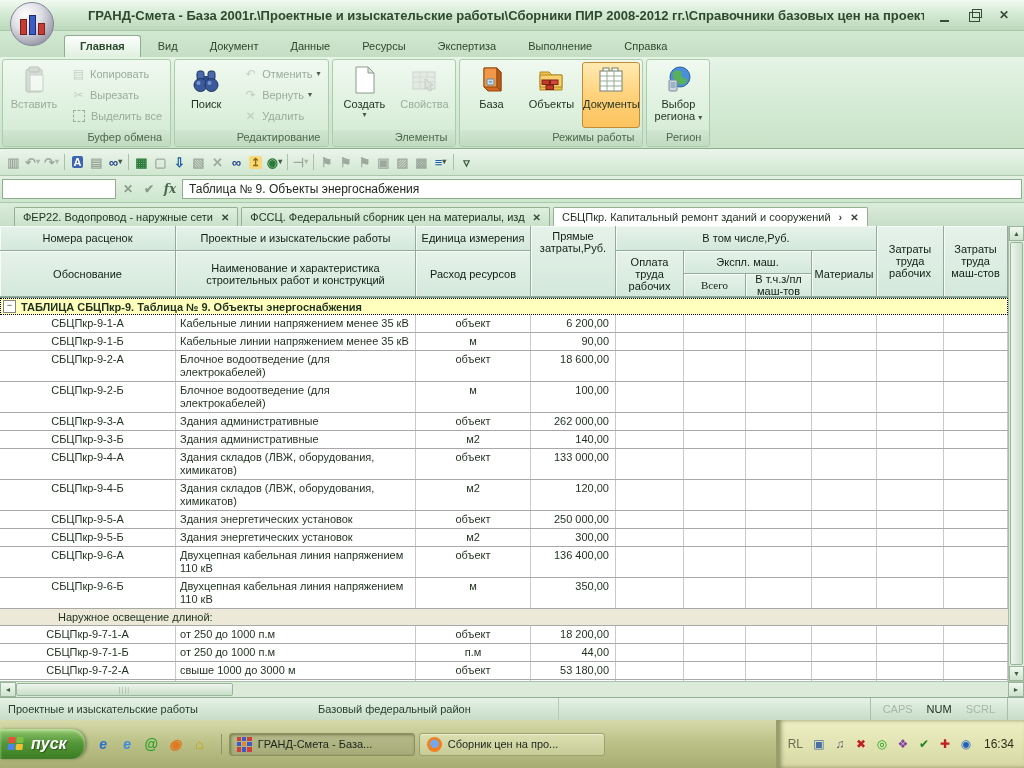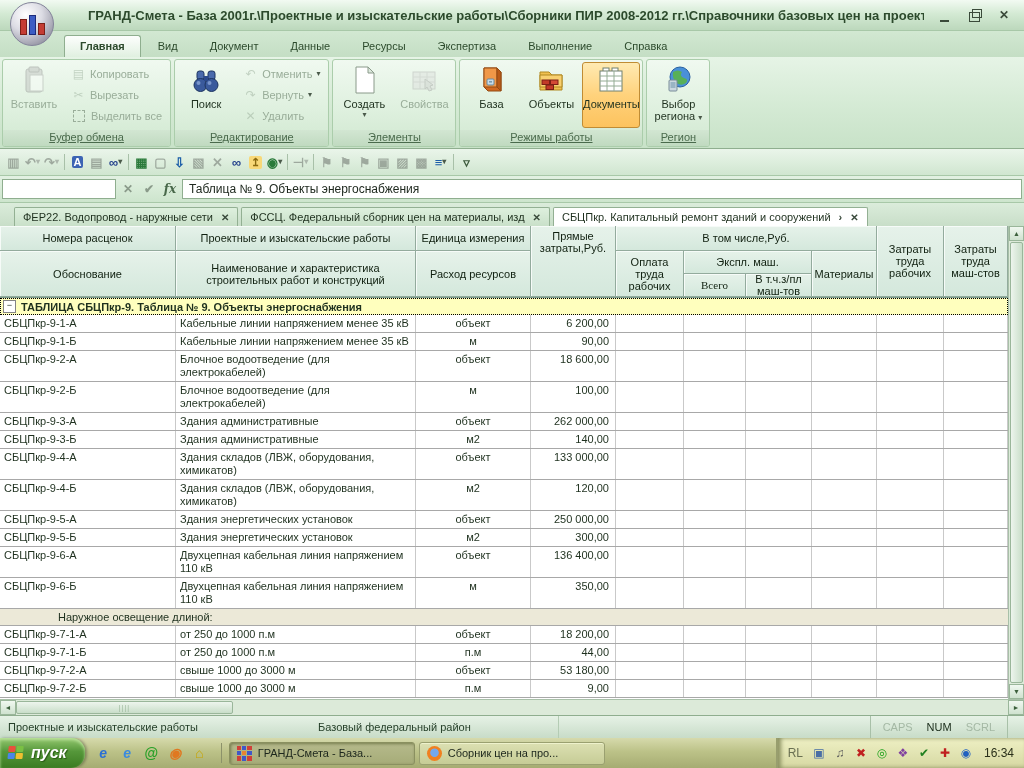--- a/index.html
+++ b/index.html
@@ -32,22 +32,22 @@
   .rtab{padding:4px 15px 5px;border-radius:3px 3px 0 0;color:#2c4a2c;white-space:nowrap;}
   .rtab.active{background:linear-gradient(#fdfefd,#ecf6ec 60%,#e0f0e0);
     border:1px solid #8fae8f;border-bottom:none;font-weight:bold;}
 
   
   .ribbon{flex:0 0 92px;background:linear-gradient(#e6f4e6,#d4ead4 55%,#c8e2c8);
     border-bottom:1px solid #8fae8f;display:flex;padding:2px 2px 1px;gap:3px;box-sizing:border-box;}
   .rgroup{border:1px solid #abcdab;border-radius:3px;
     background:linear-gradient(#f0f9f0,#def0de 60%,#d0e8d0);display:flex;flex-direction:column;}
   .rgroup-content{flex:1;display:flex;align-items:stretch;padding:2px;gap:2px;}
-  .rgroup-label{height:16px;text-align:center;color:#4a6a4c;
-    background:linear-gradient(#d2e6d2,#c0dac0);border-radius:0 0 2px 2px;line-height:15px;padding:0 8px;text-decoration:underline;}
+  .rgroup-label{height:16px;text-align:right;color:#4a6a4c;
+    background:linear-gradient(#d2e6d2,#c0dac0);border-radius:0 0 2px 2px;line-height:15px;padding:0 8px;}
   .bigbtn{width:58px;display:flex;flex-direction:column;align-items:center;padding:3px 1px 1px;
     border-radius:3px;text-align:center;gap:1px;box-sizing:border-box;}
   .bigbtn .blabel{line-height:12px;}
   .bigbtn.disabled{color:#99ad99;text-align:right;}
   .bigbtn.disabled svg{opacity:.4;filter:grayscale(1);}
   .bigbtn.selected{background:linear-gradient(#ffeab2,#ffd27c 50%,#fcc35e);
     border:1px solid #c08c34;padding:2px 0 0;}
   .drop{font-size:8px;color:#4a5a4a;line-height:8px;}
   .smallcol{display:flex;flex-direction:column;justify-content:space-around;padding:1px 2px;}
   .smallbtn{display:flex;align-items:center;gap:4px;height:20px;padding:0 4px;border-radius:2px;white-space:nowrap;}
@@ -97,21 +97,21 @@
   .h-c4{grid-column:4;grid-row:1/4;align-items:flex-start;padding-top:4px;}
   .h-grp{grid-column:5/9;grid-row:1;}
   .h-c5{grid-column:5;grid-row:2/4;}
   .h-em{grid-column:6/8;grid-row:2;}
   .h-c6{grid-column:6;grid-row:3;font-family:Liberation Serif, serif;} .h-c7{grid-column:7;grid-row:3;}
   .h-c8{grid-column:8;grid-row:2/4;}
   .h-c9{grid-column:9;grid-row:1/4;} .h-c10{grid-column:10;grid-row:1/4;}
   .tbody{flex:1;overflow:hidden;background:#fff;}
   .trow{display:grid;grid-template-columns:var(--cols);border-bottom:1px solid #a8a8a8;}
   .tcell{border-right:1px solid #c9c9c9;padding:2px 4px;line-height:13px;min-height:14px;box-sizing:border-box;}
-  .c-code{}
+  .c-code{text-align:center;}
   .c-unit{text-align:center;}
   .c-val{text-align:right;padding-right:6px;}
   .section-row{background:#ffffbe;outline:1px dotted #000;outline-offset:-1px;
     display:flex;align-items:center;gap:5px;padding:1px 3px;font-weight:bold;min-height:17px;box-sizing:border-box;}
   .collapse-box{width:11px;height:11px;border:1px solid #848484;background:#fff;
     font-size:9px;line-height:9px;text-align:center;font-weight:normal;flex:0 0 11px;}
   .group-row{background:#ece9d8;border-bottom:1px solid #a8a8a8;
     padding:2px 4px 2px 58px;min-height:17px;display:flex;align-items:flex-end;box-sizing:border-box;}
 
   
@@ -157,21 +157,21 @@
   .taskbtns{display:flex;gap:4px;flex:1;padding:0 4px;min-width:0;}
   .taskbtn{width:186px;height:23px;border-radius:3px;display:flex;align-items:center;gap:6px;
     padding:0 7px;color:#1c261c;box-sizing:border-box;white-space:nowrap;overflow:hidden;}
   .taskbtn.active{background:linear-gradient(#b6ba8c,#a6ac78);box-shadow:inset 1px 1px 3px #767c4e;border:1px solid #8a9060;}
   .taskbtn.idle{background:linear-gradient(#dce0b2,#c6cc96);border:1px solid #9aa070;box-shadow:inset 0 1px 0 #eef2cc;}
   .gsicon{width:15px;height:15px;display:grid;grid-template-columns:repeat(3,1fr);grid-template-rows:repeat(3,1fr);gap:1px;flex:0 0 15px;}
   .gsicon i{display:block;}
   .gs-a{background:#d04038;} .gs-b{background:#4058c8;} .gs-c{background:#e88430;}
   .fficon{width:15px;height:15px;border-radius:50%;flex:0 0 15px;
     background:radial-gradient(circle at 50% 45%,#74a8ec 0 34%,#f08020 42% 80%,#c05a10);}
-  .tray{display:flex;align-items:center;gap:6px;height:30px;padding:0 10px 0 10px;flex:0 0 auto;
+  .tray{display:flex;align-items:center;gap:6px;height:48px;padding:0 10px 0 10px;flex:0 0 auto;
     background:linear-gradient(#eef0c4,#d6d8a2);border-left:2px solid #989e6e;box-shadow:inset 3px 0 4px #8a9060;}
   .lang{color:#6a7052;font-size:12px;padding-right:2px;}
   .trayicon{width:16px;height:16px;display:flex;align-items:center;justify-content:center;font-size:12px;}
   .clock{font-size:12px;color:#2a301a;padding-left:4px;}
 </style>
 </head>
 <body>
 
 <div class="screen">
 

